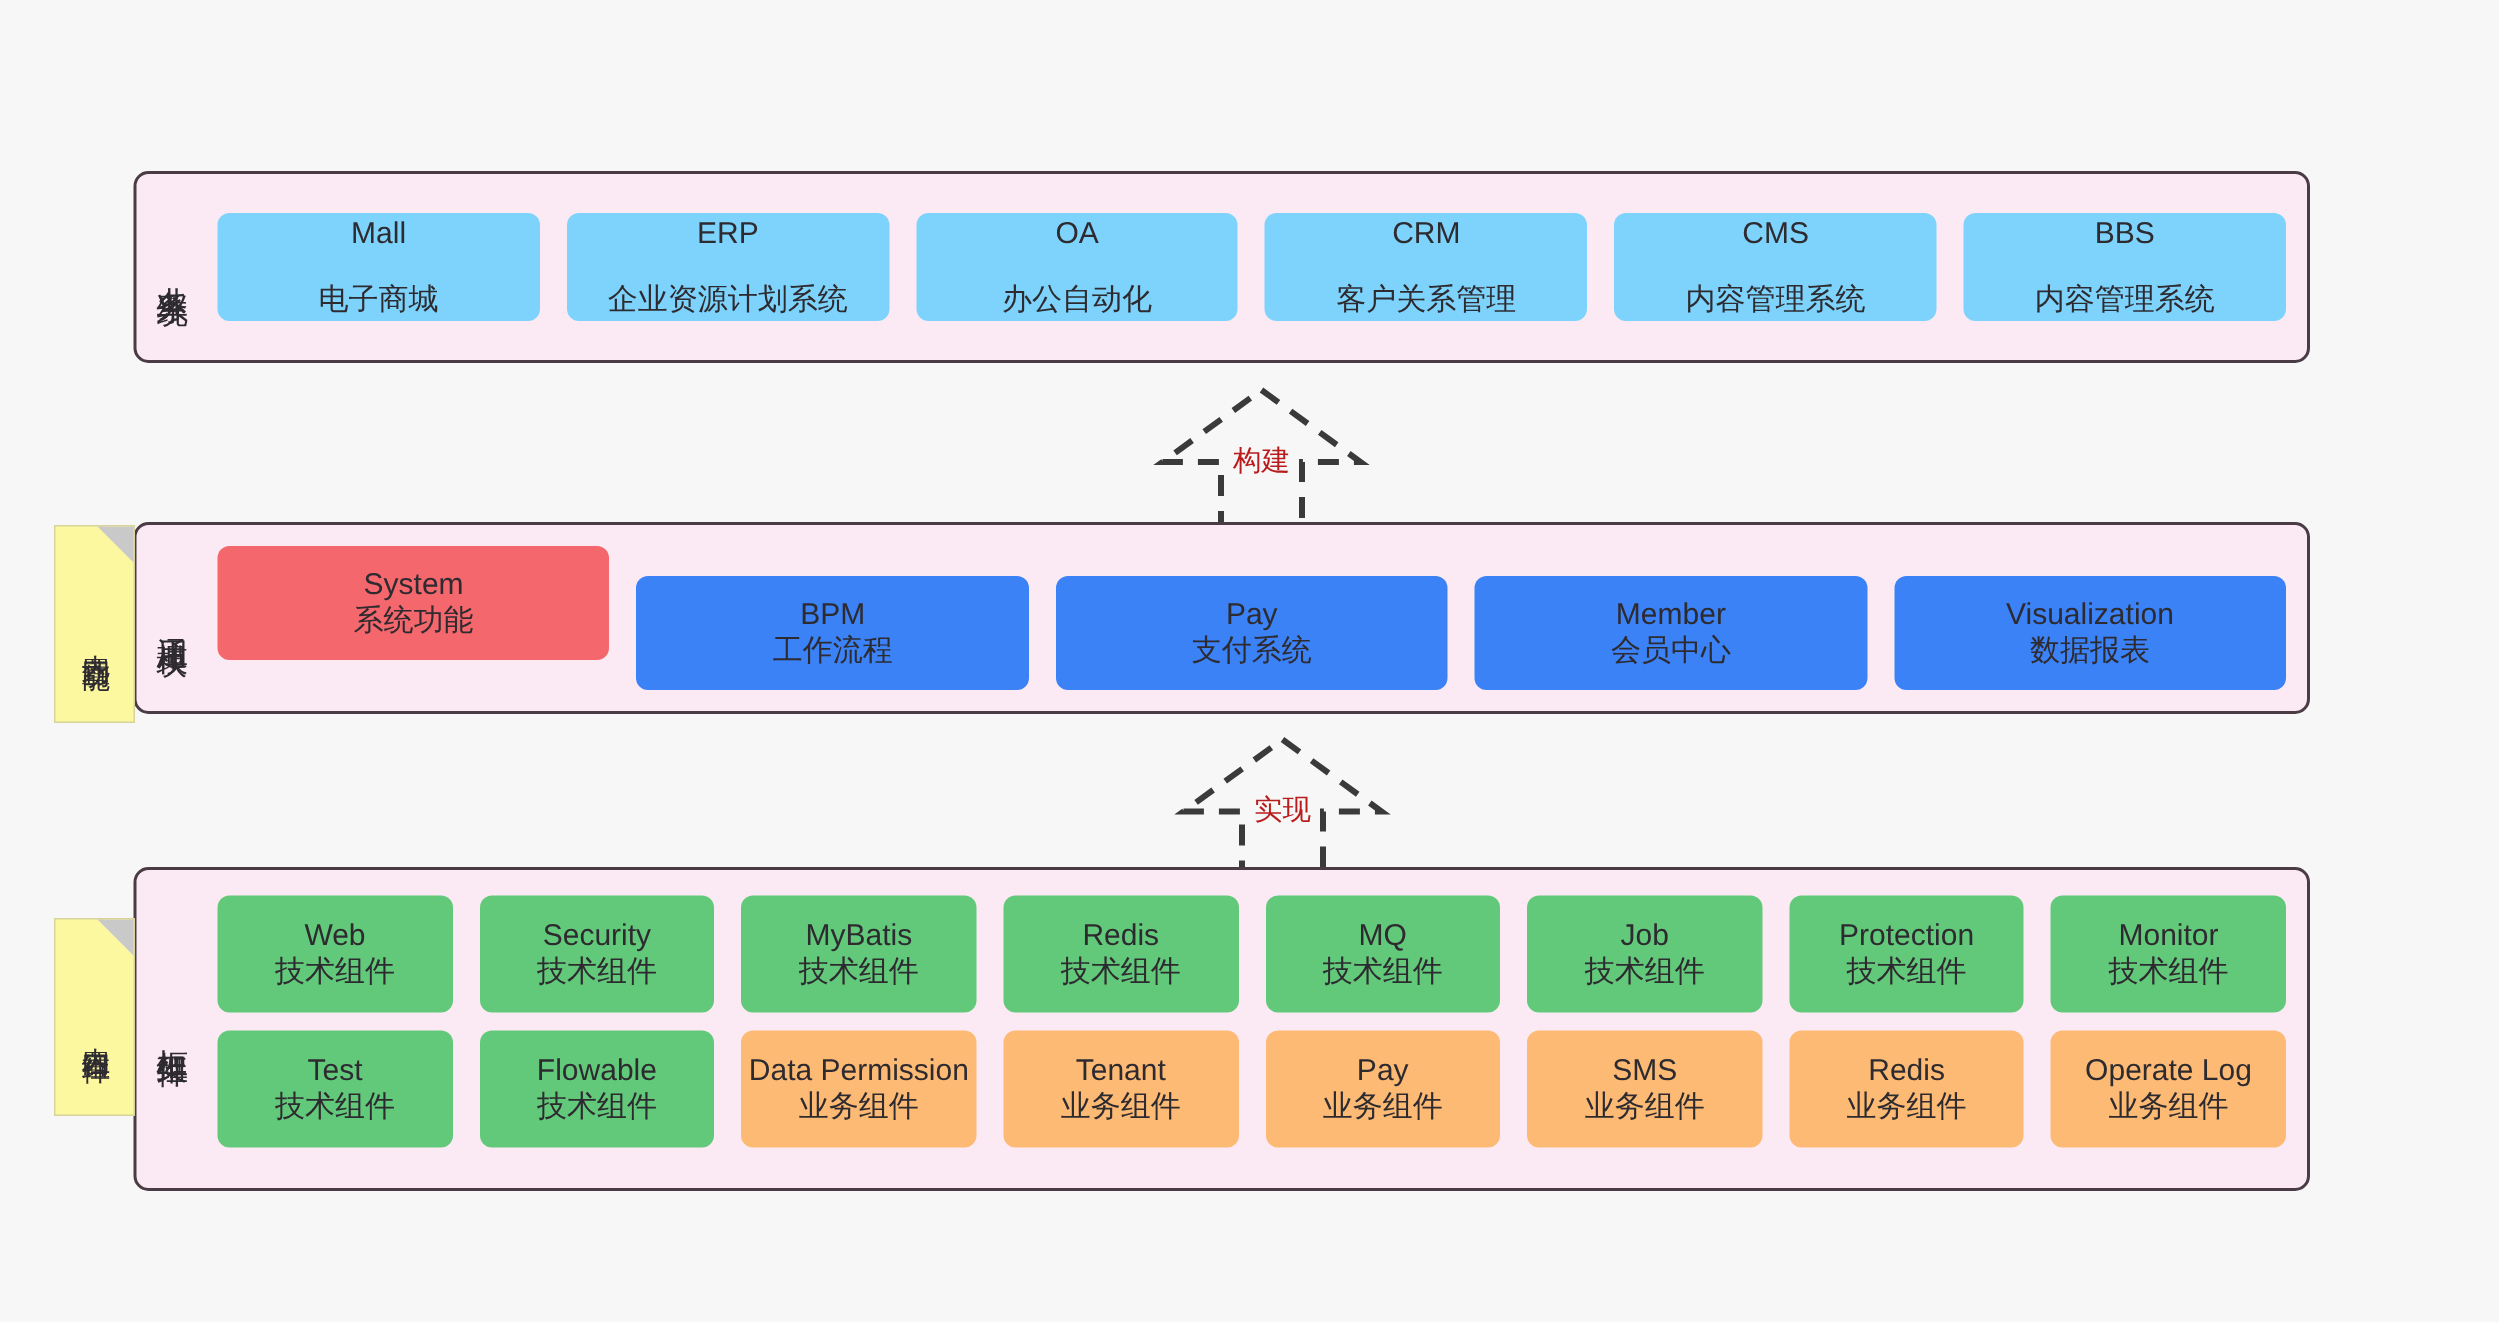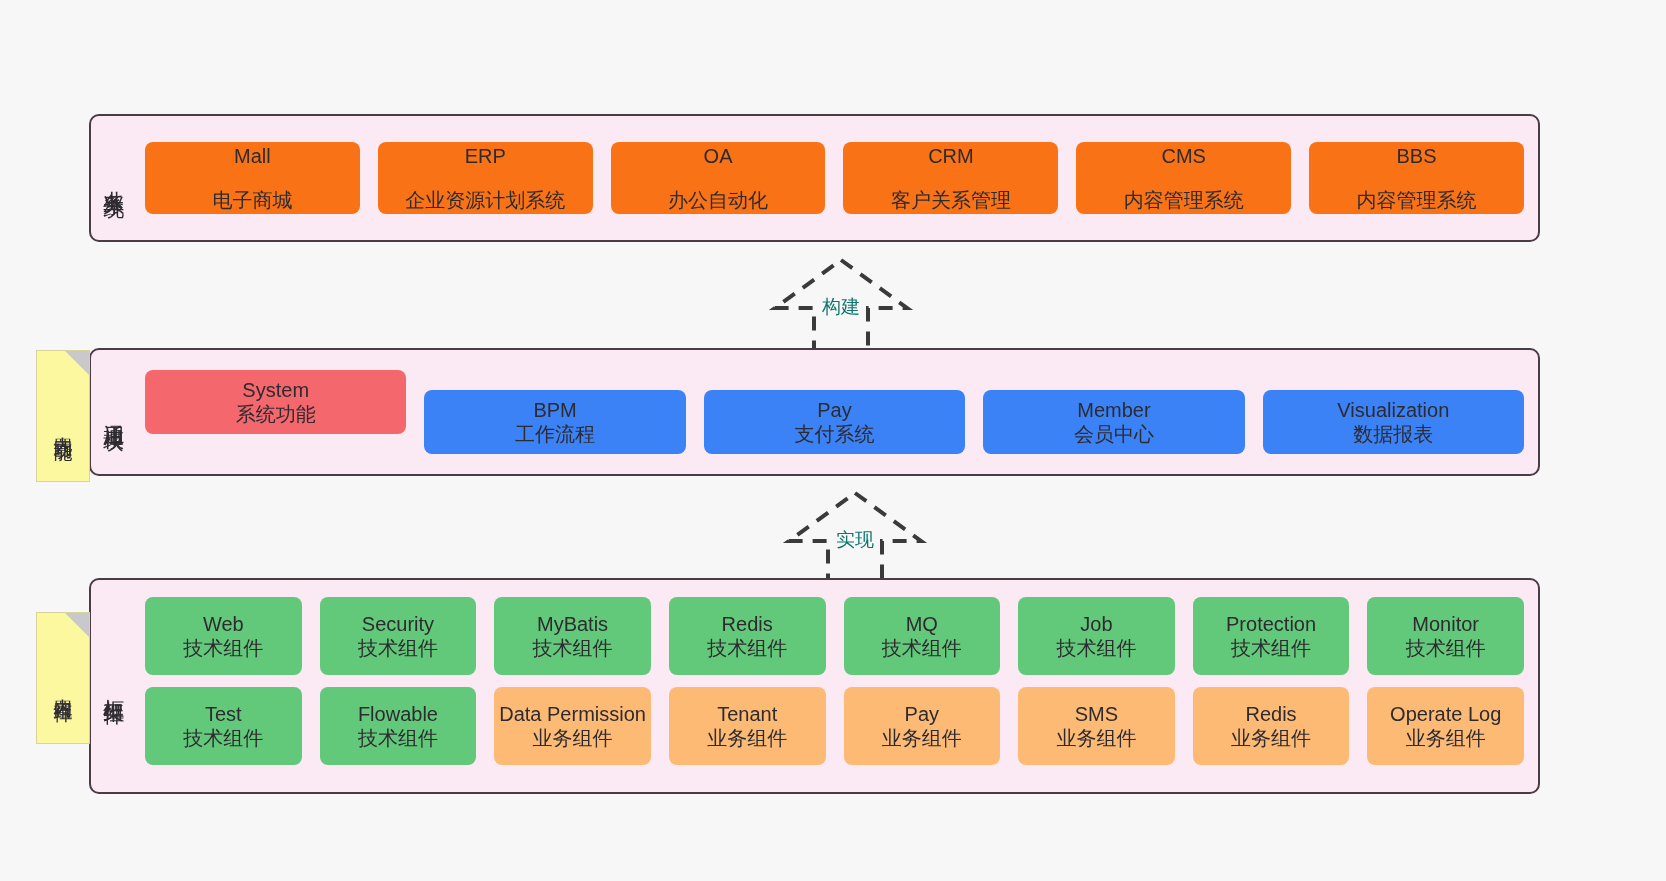--- a/index.html
+++ b/index.html
@@ -71,36 +71,36 @@
     text-align: center;
     font-size: 20px;
     line-height: 1.22;
     color: #2e2b30;
     padding: 6px 4px;
   }
   .cell .t1 { display: block; }
   .cell .t2 { display: block; }
 
   
-  .c-blue        { background: #f97316; gap: 20px; }
+  .c-blue        { background: #7dd3fc; gap: 20px; }
   .c-red         { background: #f4676c; }
   .c-pink        { background: #3b82f6; margin-top: 20px; }
   .c-green       { background: #62c97a; }
   .c-greenlight  { background: #fdba74; }
 
   
   #layer-business {
     left: 89px; top: 114px; width: 1451px; height: 128px;
   }
   #layer-business .cell { height: 72px; }
 
   #layer-common {
     left: 89px; top: 348px; width: 1451px; height: 128px;
   }
-  #layer-common .cell { height: 64px; }
+  #layer-common .cell { height: 76px; }
 
   #layer-framework {
     left: 89px; top: 578px; width: 1451px; height: 216px;
   }
   #layer-framework .cell { height: 78px; }
   #layer-framework .layer-body { gap: 12px; padding-top: 10px; padding-bottom: 20px; }
 
   
   .note {
     position: absolute;
@@ -134,21 +134,21 @@
     width: 170px;
     height: 100px;
   }
   .arrow svg { display: block; width: 100%; height: 100%; overflow: visible; }
   .arrow .lbl {
     position: absolute;
     left: 50%;
     transform: translateX(-50%);
     top: 38px;
     font-size: 19px;
-    color: #0f766e;
+    color: #b91c1c;
     background: transparent;
     white-space: nowrap;
     padding: 0 2px;
   }
   #arrow-build { left: 756px; top: 256px; }
   #arrow-impl  { left: 770px; top: 489px; }
 </style>
 </head>
 <body>
 

